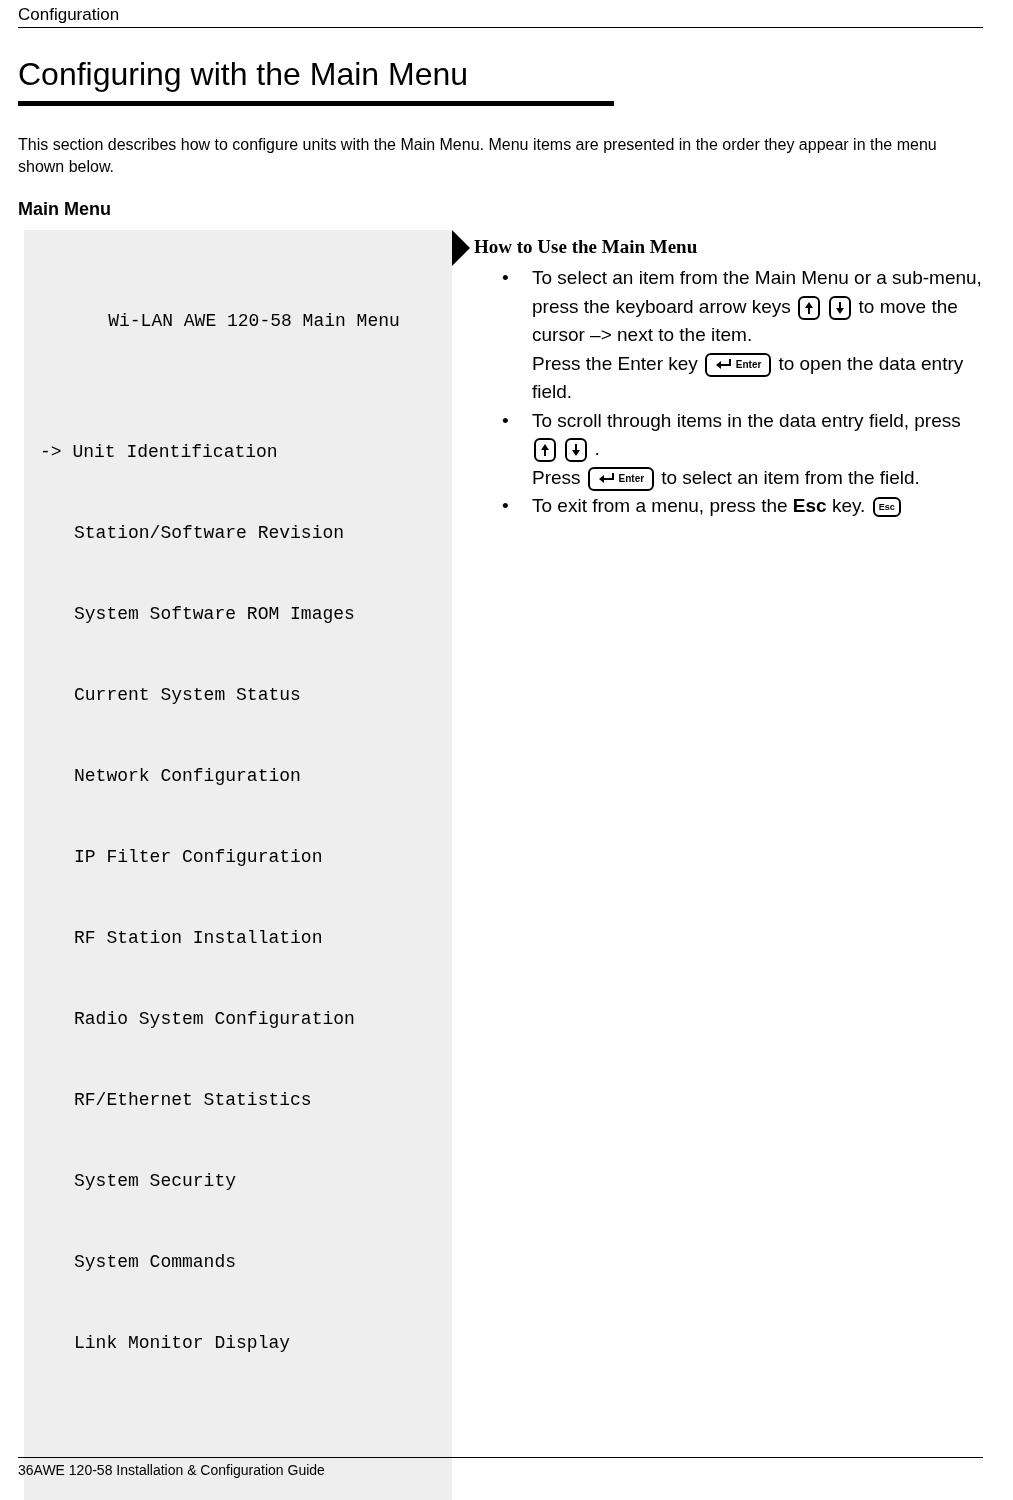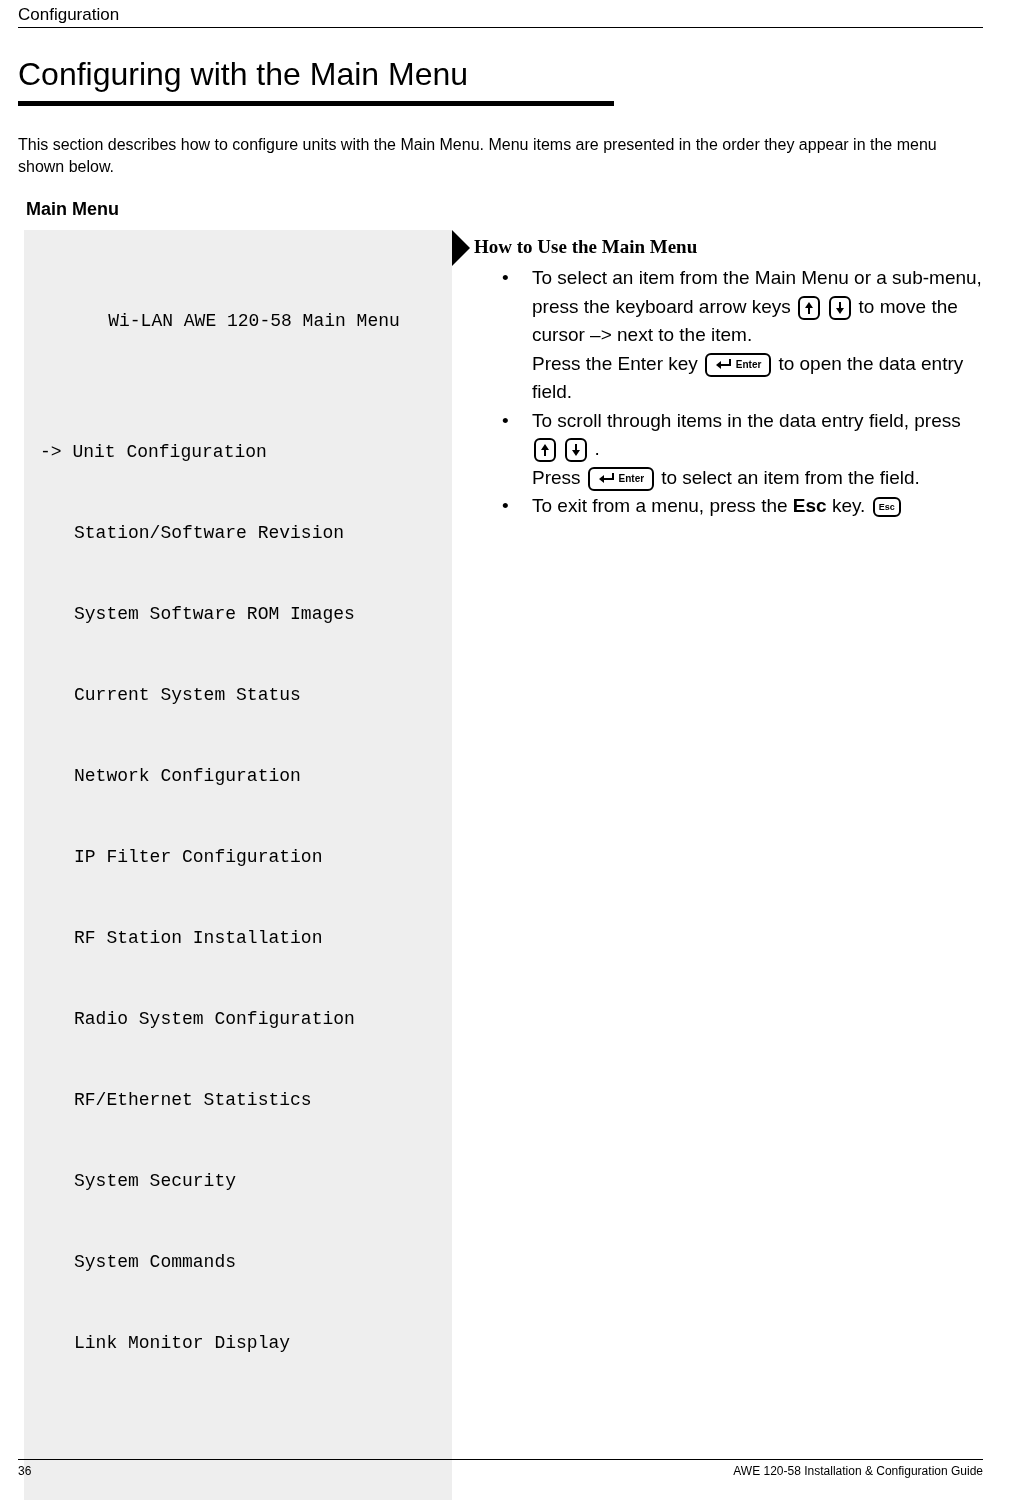--- a/index.html
+++ b/index.html
@@ -44,21 +44,21 @@
   }
   p.intro {
     font-size: 16px;
     line-height: 1.35;
     margin: 0 0 22px 0;
   }
   .subhead {
     font-family: Helvetica, Arial, sans-serif;
     font-weight: 700;
     font-size: 18px;
-    margin: 0 0 10px 8px;
+    margin: 0 0 10px 0;
   }
   .two-col {
     display: flex;
     align-items: flex-start;
     gap: 8px;
   }
   .menu-wrap {
     position: relative;
     flex: 0 0 auto;
     margin-left: 6px;
@@ -149,23 +149,21 @@
     right: 30px;
     bottom: 22px;
   }
   .footer-rule {
     border: none;
     border-top: 1px solid #000;
     margin: 0 0 4px 0;
   }
   .footer-line {
     display: flex;
-    justify-content: space-between;
-    font-size: 12px;
-    gap: 16px;
+    font-size: 14px;
   }
   .esc-label { font-size: 9px; font-weight: 700; }
   .enter-label { font-size: 10px; font-weight: 700; }
   .gs { font-family: "Gill Sans", "Gill Sans MT", "Trebuchet MS", Helvetica, Arial, sans-serif; }
 </style>
 </head>
 <body>
 
 <div class="page">
 
@@ -177,21 +175,21 @@
 
   <p class="intro">This section describes how to configure units with the Main Menu. Menu items are presented in the order they appear in the menu shown below.</p>
 
   <div class="subhead">Main Menu</div>
 
   <div class="two-col">
 
     <div class="menu-wrap">
       <div class="menu-box">
         <div class="menu-title">Wi-LAN AWE 120-58 Main Menu</div>
-        <span class="menu-item selected">Unit Configuration</span>
+        <span class="menu-item selected">Unit Identification</span>
         <span class="menu-item">Station/Software Revision</span>
         <span class="menu-item">System Software ROM Images</span>
         <span class="menu-item">Current System Status</span>
         <span class="menu-item">Network Configuration</span>
         <span class="menu-item">IP Filter Configuration</span>
         <span class="menu-item">RF Station Installation</span>
         <span class="menu-item">Radio System Configuration</span>
         <span class="menu-item">RF/Ethernet Statistics</span>
         <span class="menu-item">System Security</span>
         <span class="menu-item">System Commands</span>

